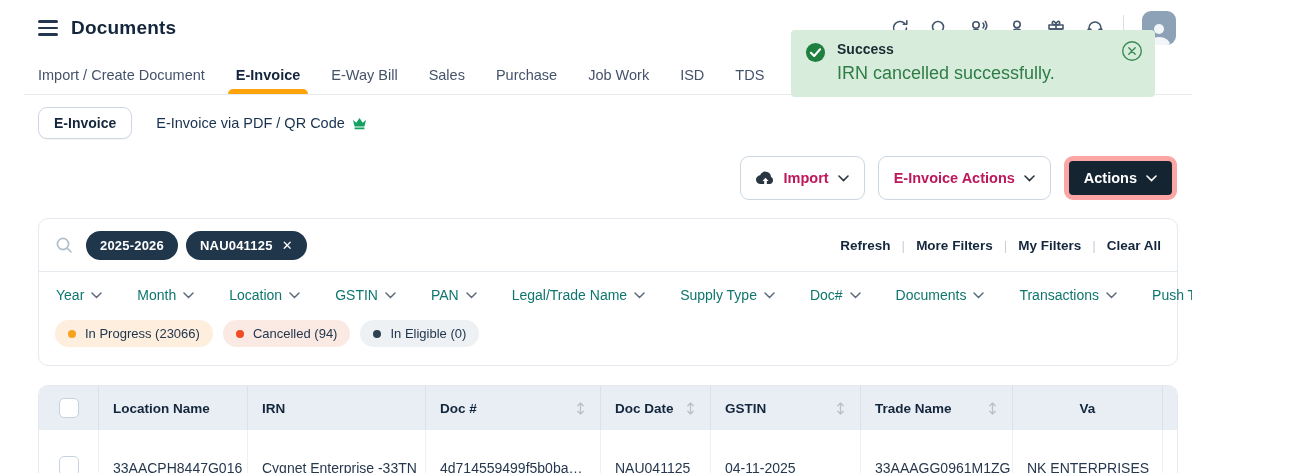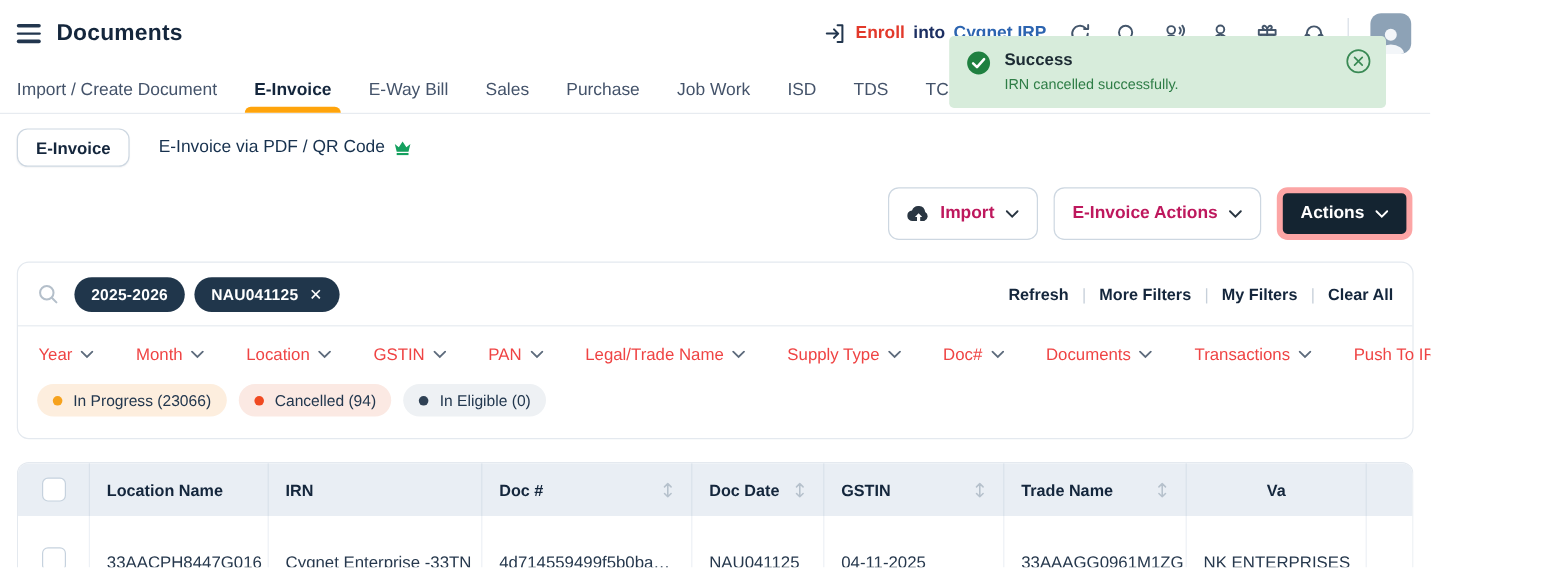--- a/index.html
+++ b/index.html
@@ -1,38 +1,38 @@
 <!DOCTYPE html>
 <html><head>
 <meta charset="utf-8">
 <style>
   * { box-sizing: border-box; margin: 0; padding: 0; }
   body { font-family: "Liberation Sans", sans-serif; background: #fff; }
-  .screen { position: relative; width: 1192px; height: 473px; background: #fff; overflow: hidden; }
+  .screen { position: relative; width: 1192px; height: 473px; background: #fff; overflow: hidden; padding-left: 24px; }
 
   
   .topbar { display: flex; align-items: center; height: 56px; padding: 0 16px 0 14px; }
   .hamburger { width: 20px; display: flex; flex-direction: column; gap: 4px; cursor: pointer; }
   .hamburger span { display: block; height: 2.4px; background: #22364e; border-radius: 2px; }
   .page-title { font-size: 19px; font-weight: 700; color: #14263c; margin-left: 13px; letter-spacing: .2px; }
   .topbar-right { margin-left: auto; display: flex; align-items: center; gap: 18px; }
   .enroll { display: flex; align-items: center; gap: 7px; font-size: 14.5px; font-weight: 700; white-space: nowrap; cursor: pointer; }
   .enroll .e-red { color: #e2392b; }
   .enroll .e-navy { color: #1c2f62; }
   .enroll .e-blue { color: #2c64b0; }
   .icon-row { display: flex; align-items: center; gap: 19px; }
   .tb-icon { width: 20px; height: 20px; color: #44566b; cursor: pointer; }
   .divider-v { width: 1px; height: 26px; background: #d7dee6; }
   .avatar { width: 34px; height: 34px; border-radius: 9px; background: #8da2b6; overflow: hidden; display: flex; align-items: flex-end; justify-content: center; cursor: pointer; }
 
   
   .toast { position: absolute; top: 30px; right: 37px; width: 364px; background: #d7ecdb; border-radius: 4px; padding: 11px 14px 13px; z-index: 10; display: flex; gap: 11px; }
   .toast-check { width: 21px; height: 21px; flex: 0 0 auto; margin-top: 1px; }
   .toast-title { font-size: 14px; font-weight: 700; color: #1c2b33; margin-bottom: 6px; }
-  .toast-msg { font-size: 12px; color: #2e7d46; }
+  .toast-msg { font-size: 18px; color: #2e7d46; }
   .toast-close { position: absolute; top: 10px; right: 12px; width: 22px; height: 22px; cursor: pointer; }
 
   
   .tabbar { display: flex; align-items: stretch; gap: 31px; padding: 0 14px; height: 39px; border-bottom: 1px solid #e7ebf0; }
   .tab { display: flex; align-items: center; gap: 6px; font-size: 14.5px; color: #44536a; position: relative; cursor: pointer; white-space: nowrap; }
   .tab.active { color: #14263c; font-weight: 700; }
   .tab.active::after { content: ""; position: absolute; left: -8px; right: -8px; bottom: 0; height: 5px; background: #ffa40b; border-radius: 6px 6px 0 0; }
 
   
   .subtab-row { display: flex; align-items: center; gap: 24px; padding: 12px 14px 0; height: 44px; }
@@ -52,21 +52,21 @@
   .chips-row { display: flex; align-items: center; height: 52px; padding: 0 16px; }
   .search-ic { width: 18px; height: 18px; margin-right: 13px; color: #b4bfca; cursor: pointer; }
   .chip { display: flex; align-items: center; gap: 9px; background: #20364b; color: #fff; font-weight: 700; font-size: 13px; border-radius: 15px; padding: 7px 14px; margin-right: 8px; letter-spacing: .2px; }
   .chip .chip-x { font-size: 13px; font-weight: 400; cursor: pointer; line-height: 1; }
   .chips-right { margin-left: auto; display: flex; align-items: center; gap: 11px; font-size: 13.5px; font-weight: 600; color: #14263c; }
   .chips-right .lnk { cursor: pointer; }
   .pipe { color: #c7d0da; font-weight: 400; }
 
   .hr { height: 1px; background: #e7ecf1; }
 
-  .dropdown-row { display: flex; align-items: center; gap: 35px; padding: 15px 17px; font-size: 14px; font-weight: 500; color: #ef4444; }
+  .dropdown-row { display: flex; align-items: center; gap: 35px; padding: 15px 17px; font-size: 14px; font-weight: 500; color: #0f766e; }
   .dd { display: flex; align-items: center; gap: 7px; cursor: pointer; white-space: nowrap; }
   .dd .chev { color: #5d6b7c; }
 
   .badges-row { display: flex; align-items: center; gap: 10px; padding: 2px 16px 18px; }
   .badge { display: flex; align-items: center; gap: 9px; height: 27px; padding: 0 13px; border-radius: 14px; font-size: 13px; font-weight: 500; color: #22374e; white-space: nowrap; }
   .badge .dot { width: 8px; height: 8px; border-radius: 50%; }
   .b-gray  { background: #f1f3f5; } .b-gray  .dot { background: #a1aab4; }
   .b-orange{ background: #fdeede; } .b-orange.dot, .b-orange .dot { background: #f6a21d; }
   .b-green { background: #e3f3ec; } .b-green .dot { background: #19995c; }
   .b-red   { background: #fbe9e3; } .b-red   .dot { background: #f04a22; }
@@ -102,29 +102,20 @@
 
   <div class="topbar">
     <div class="hamburger">
         <span></span>
         <span></span>
         <span></span>
       </div>
     <div class="page-title">Documents</div>
 
     <div class="topbar-right">
-      <div class="enroll">
-        <svg class="tb-icon" viewBox="0 0 20 20" fill="none" stroke="#22364e" stroke-width="1.7" stroke-linecap="round" stroke-linejoin="round">
-            <path d="M12 3 h4 v14 h-4"></path>
-            <path d="M3 10 h9 M9 6.5 L12.5 10 9 13.5"></path>
-          </svg>
-        <span class="e-red">Enroll</span>
-        <span class="e-navy">into</span>
-        <span class="e-blue">Cygnet IRP</span>
-      </div>
 
       <div class="icon-row">
         <svg class="tb-icon" viewBox="0 0 20 20" fill="none" stroke="currentColor" stroke-width="1.6" stroke-linecap="round">
             <path d="M16.5 10 a6.5 6.5 0 1 1 -1.9-4.6"></path>
             <path d="M16.8 2.8 v3.4 h-3.4" stroke-linejoin="round"></path>
           </svg>
         <svg class="tb-icon" viewBox="0 0 20 20" fill="none" stroke="currentColor" stroke-width="1.6" stroke-linecap="round">
             <circle cx="9" cy="9" r="5.5"></circle>
             <path d="M13.5 13.5 L17 17"></path>
           </svg>

